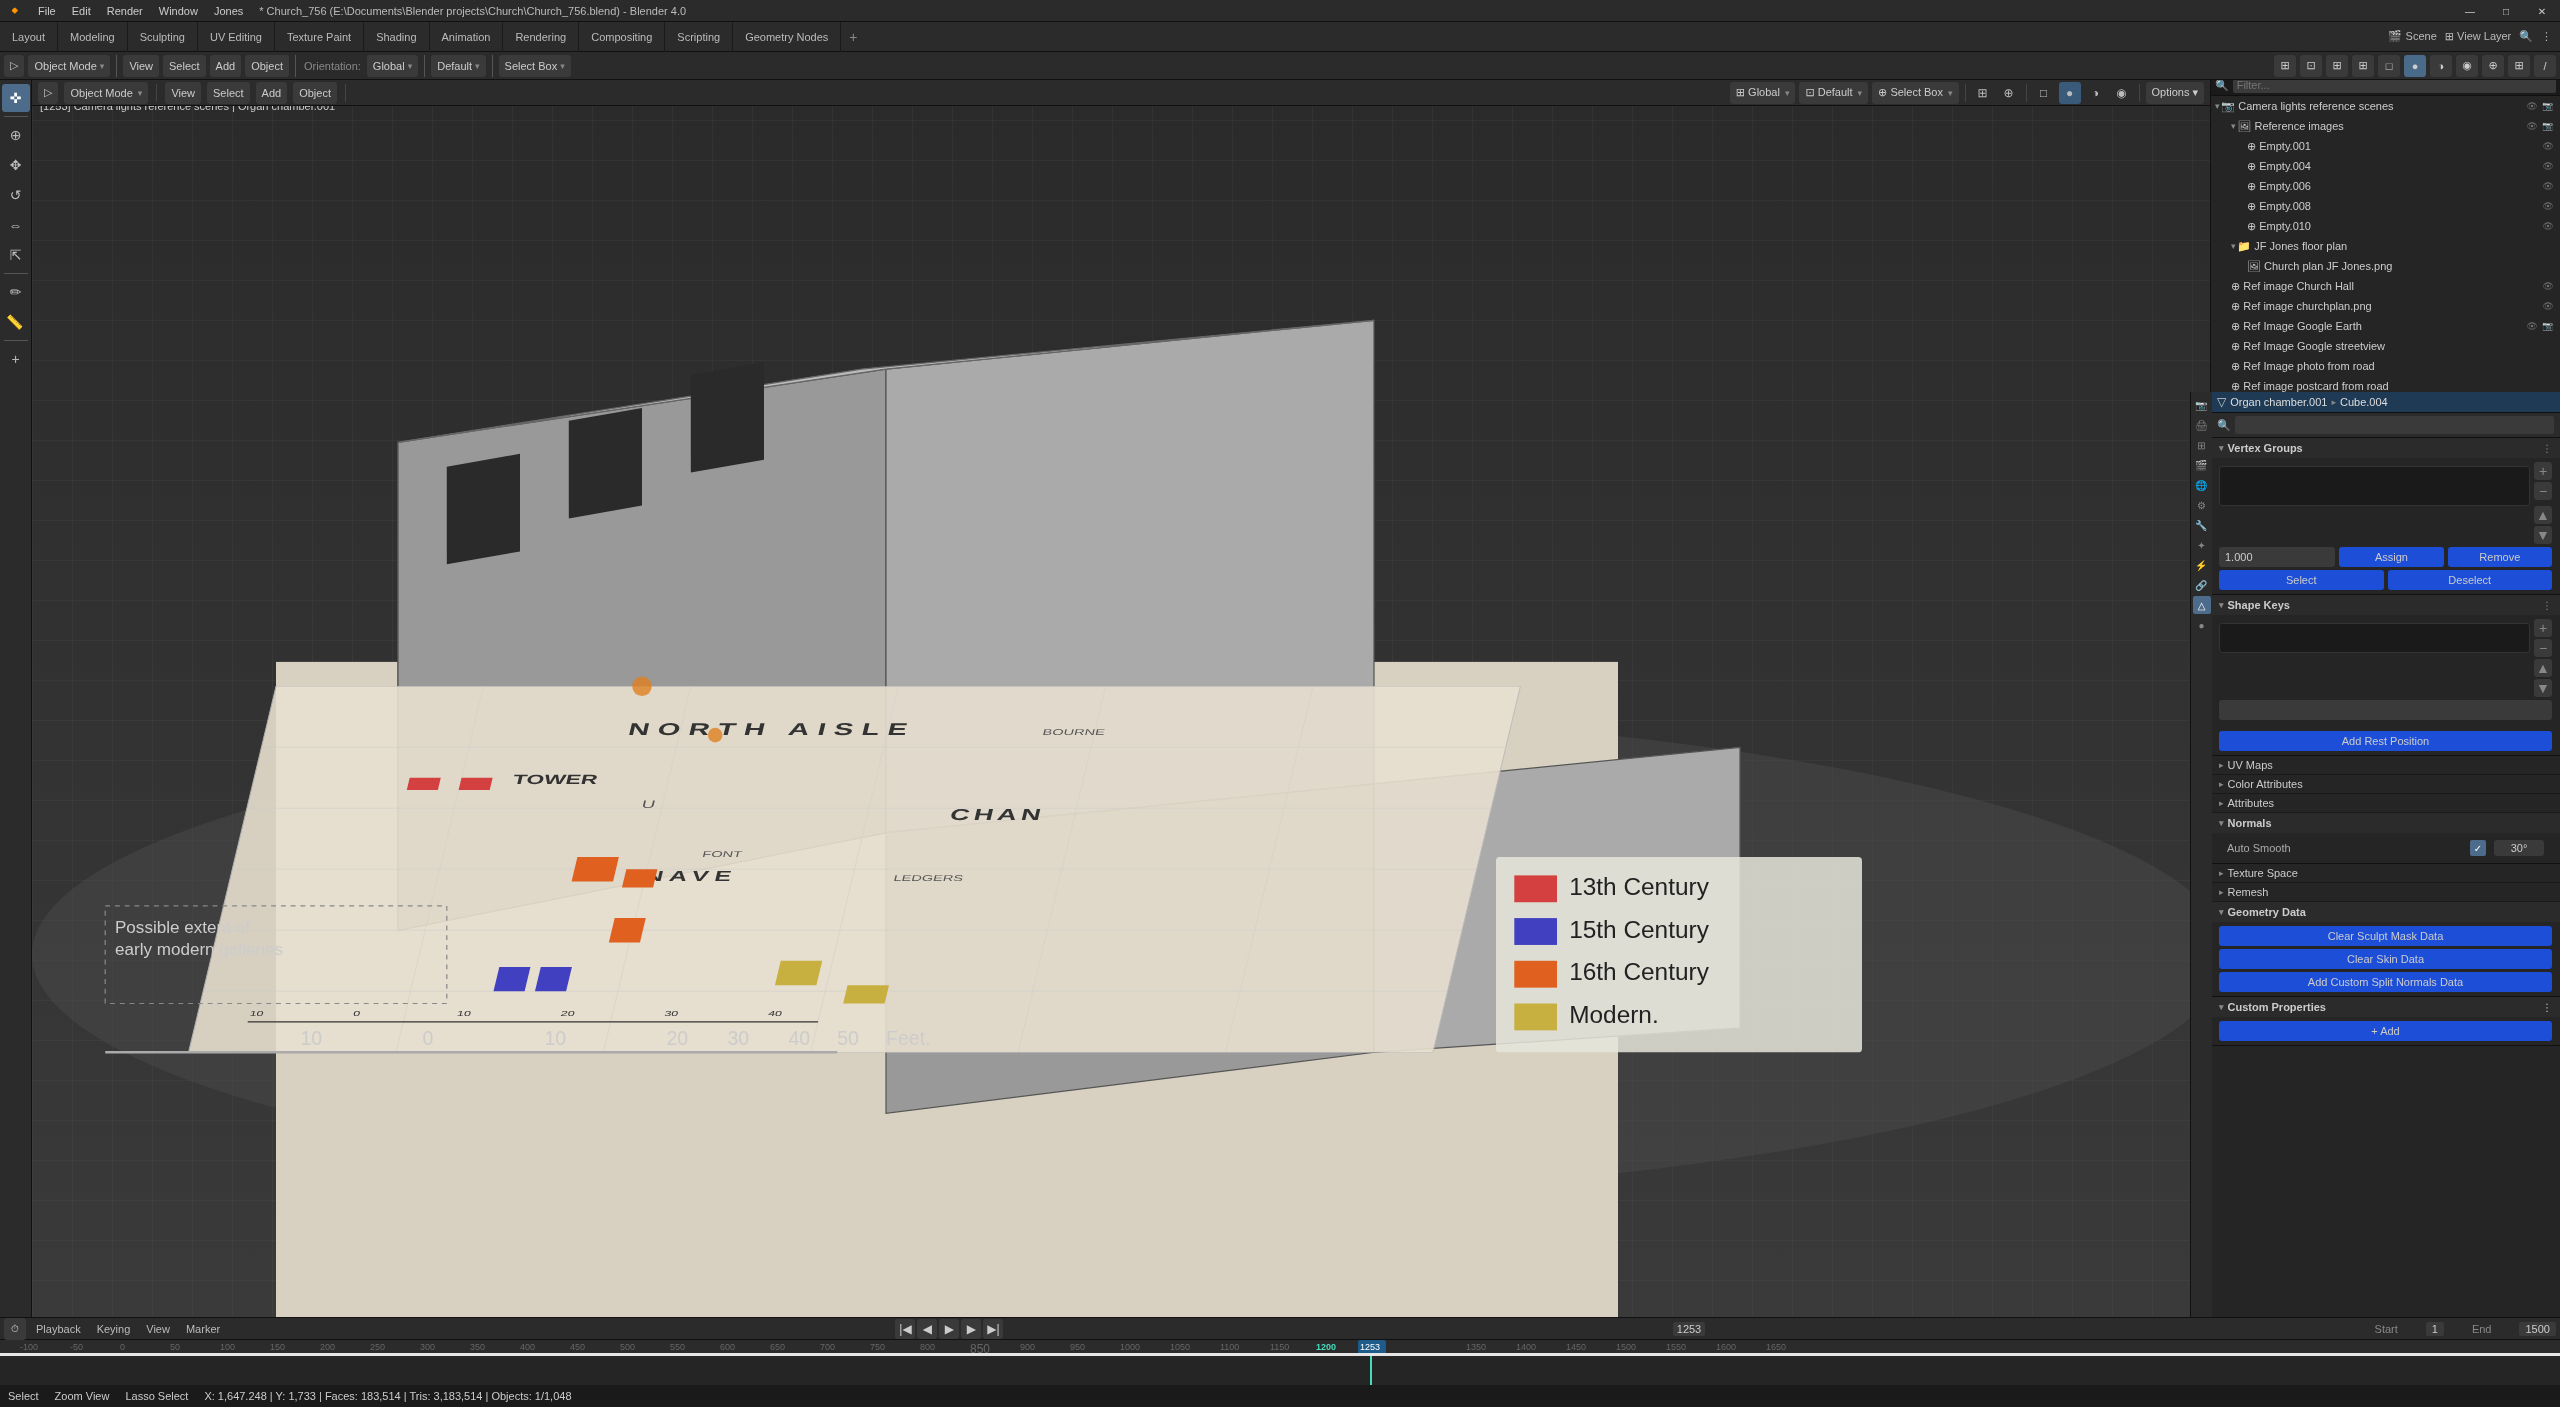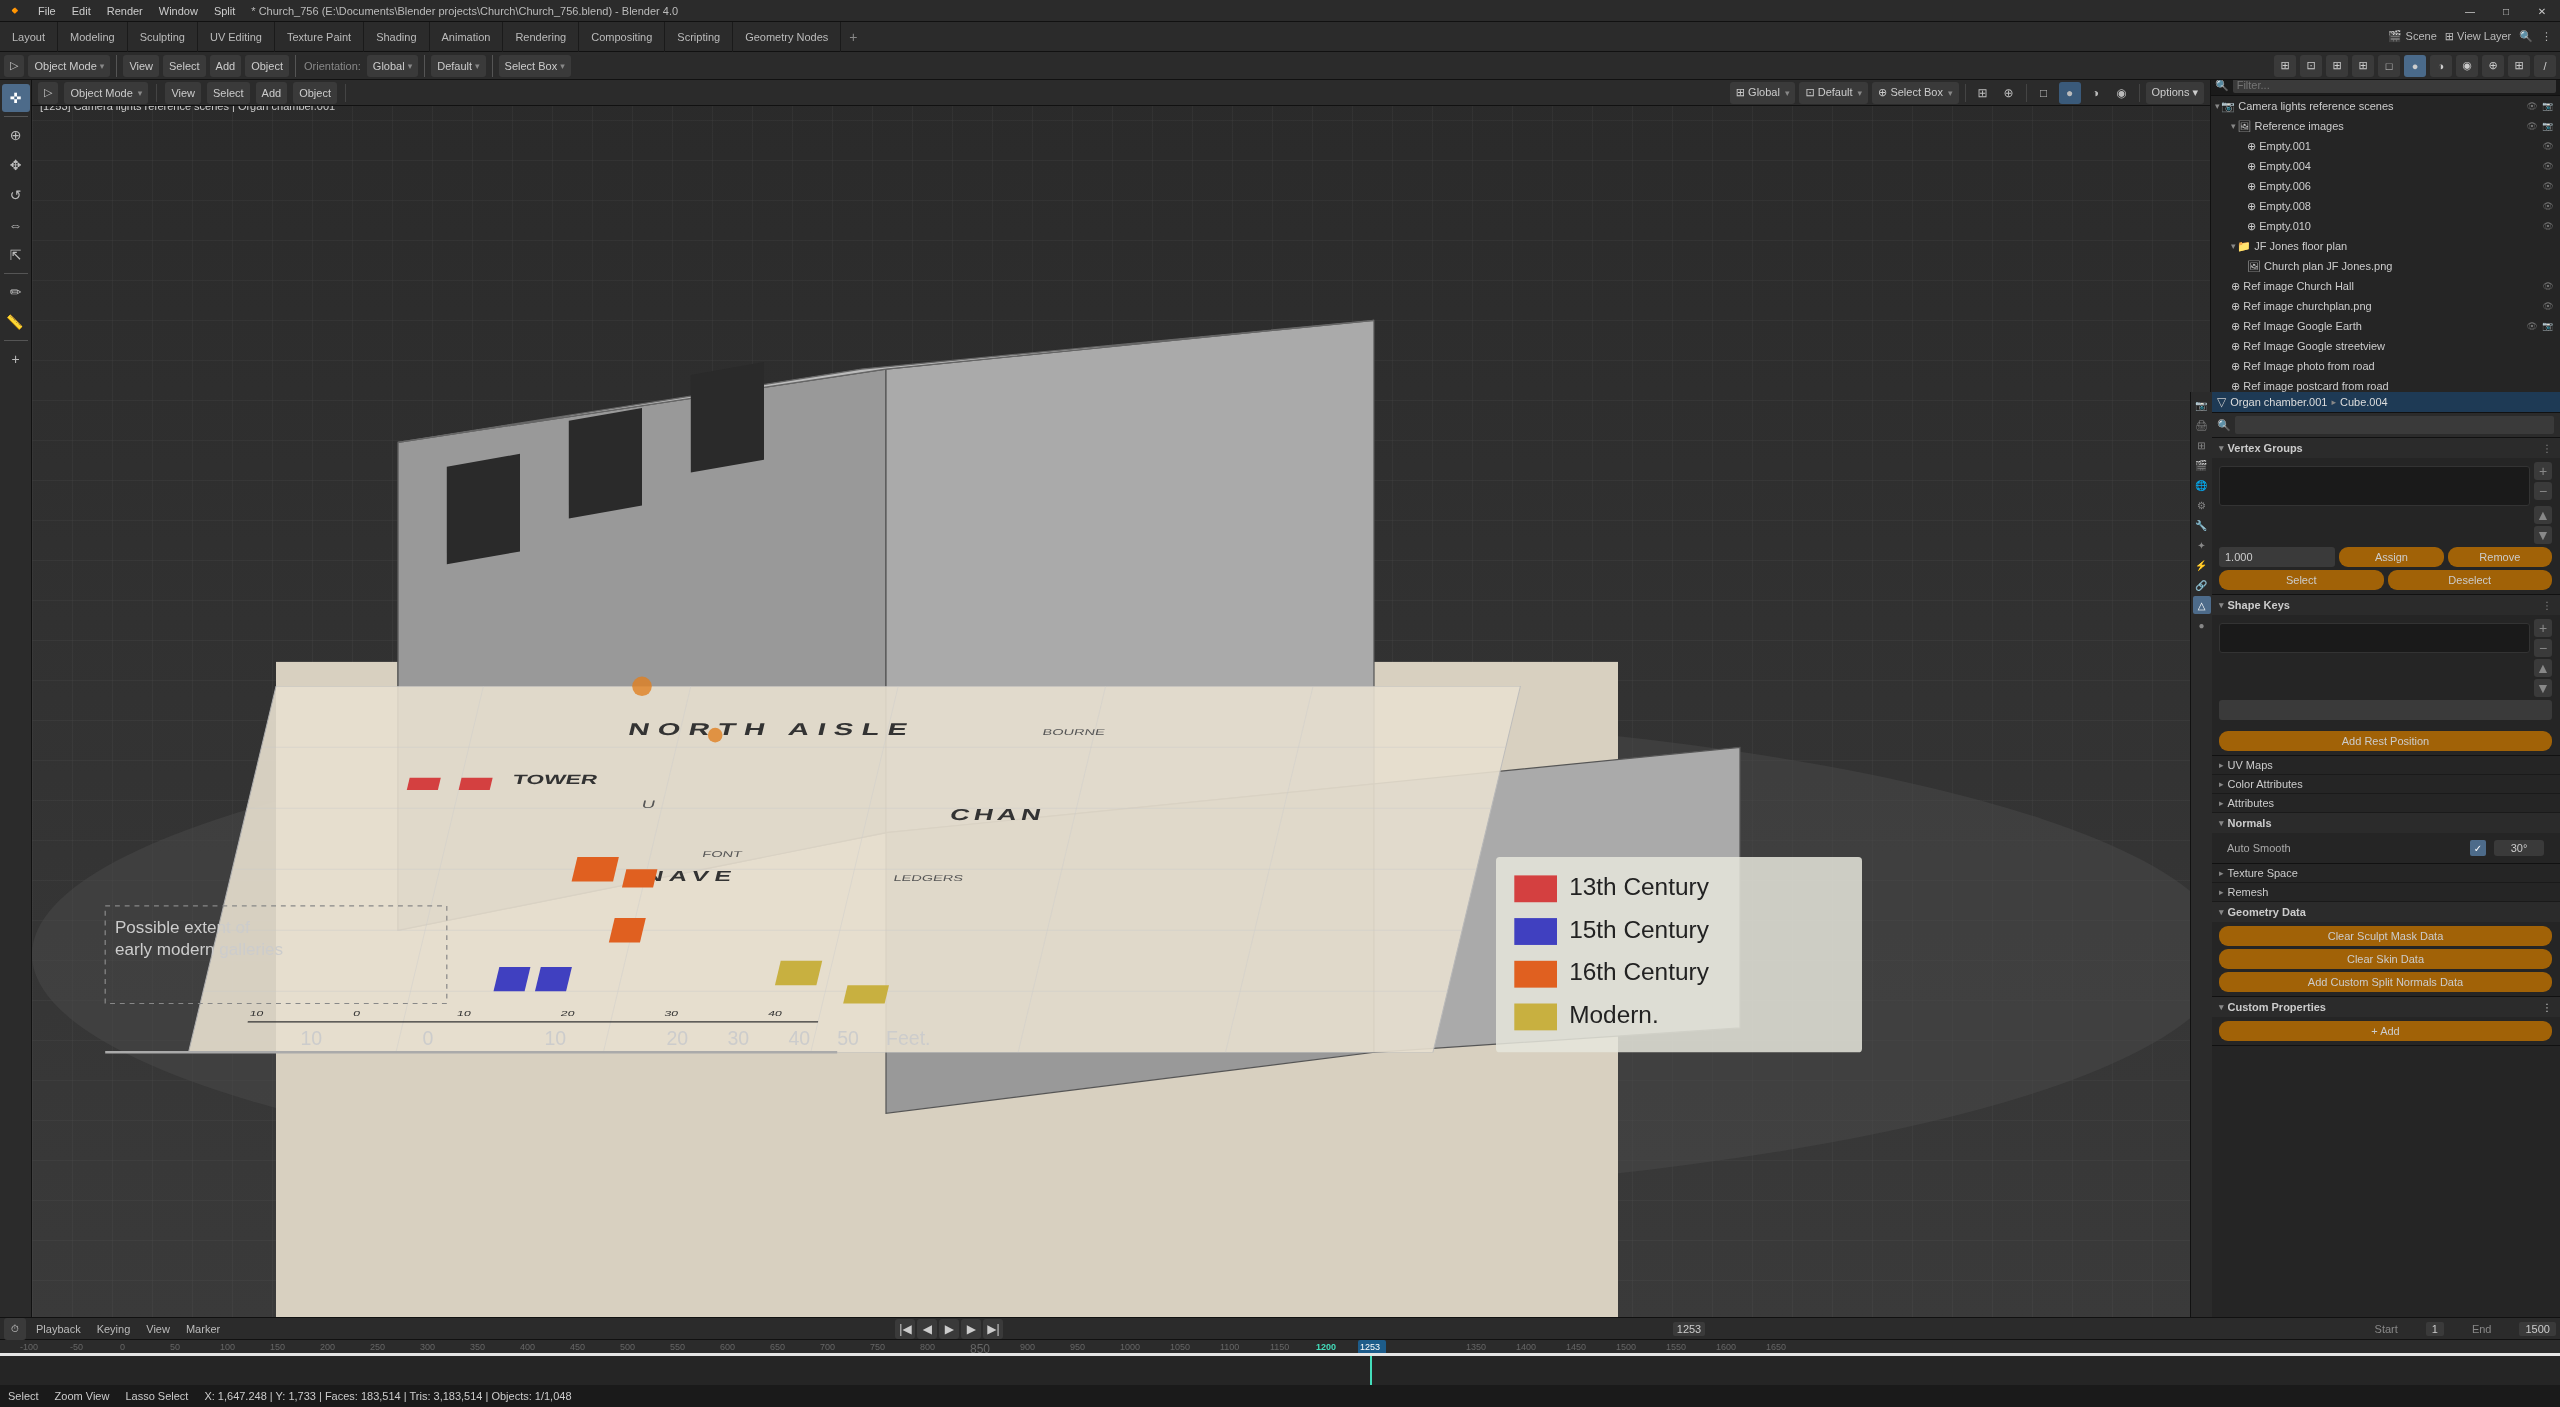--- a/index.html
+++ b/index.html
@@ -311,22 +311,22 @@
       height: 20px;
       display: flex;
       align-items: center;
       padding: 0 6px;
       font-size: 11px;
       color: #ccc;
     }
     .prop-btn {
       flex: 1;
       height: 20px;
-      background: #a16207;
-      border-radius: 9px;
+      background: #1d4ed8;
+      border-radius: 3px;
       display: flex;
       align-items: center;
       justify-content: center;
       font-size: 11px;
       color: #ccc;
       cursor: pointer;
     }
     .prop-add-btn {
       width: 18px;
       height: 18px;
@@ -627,21 +627,21 @@
   </style>
 </head>
 <body>
 
 <div id="top-menu">
   <span class="blender-icon-area" style="font-size:16px; color:#e87d0d;">🔸</span>
   <span class="menu-item">File</span>
   <span class="menu-item">Edit</span>
   <span class="menu-item">Render</span>
   <span class="menu-item">Window</span>
-  <span class="menu-item">Split</span>
+  <span class="menu-item">Jones</span>
   <span class="window-title">* Church_756 (E:\Documents\Blender projects\Church\Church_756.blend) - Blender 4.0</span>
   <div class="window-controls">
     <div class="win-btn">—</div>
     <div class="win-btn">□</div>
     <div class="win-btn close">✕</div>
   </div>
 </div>
 
 <div id="workspace-tabs">
   <div class="ws-tab">Layout</div>

